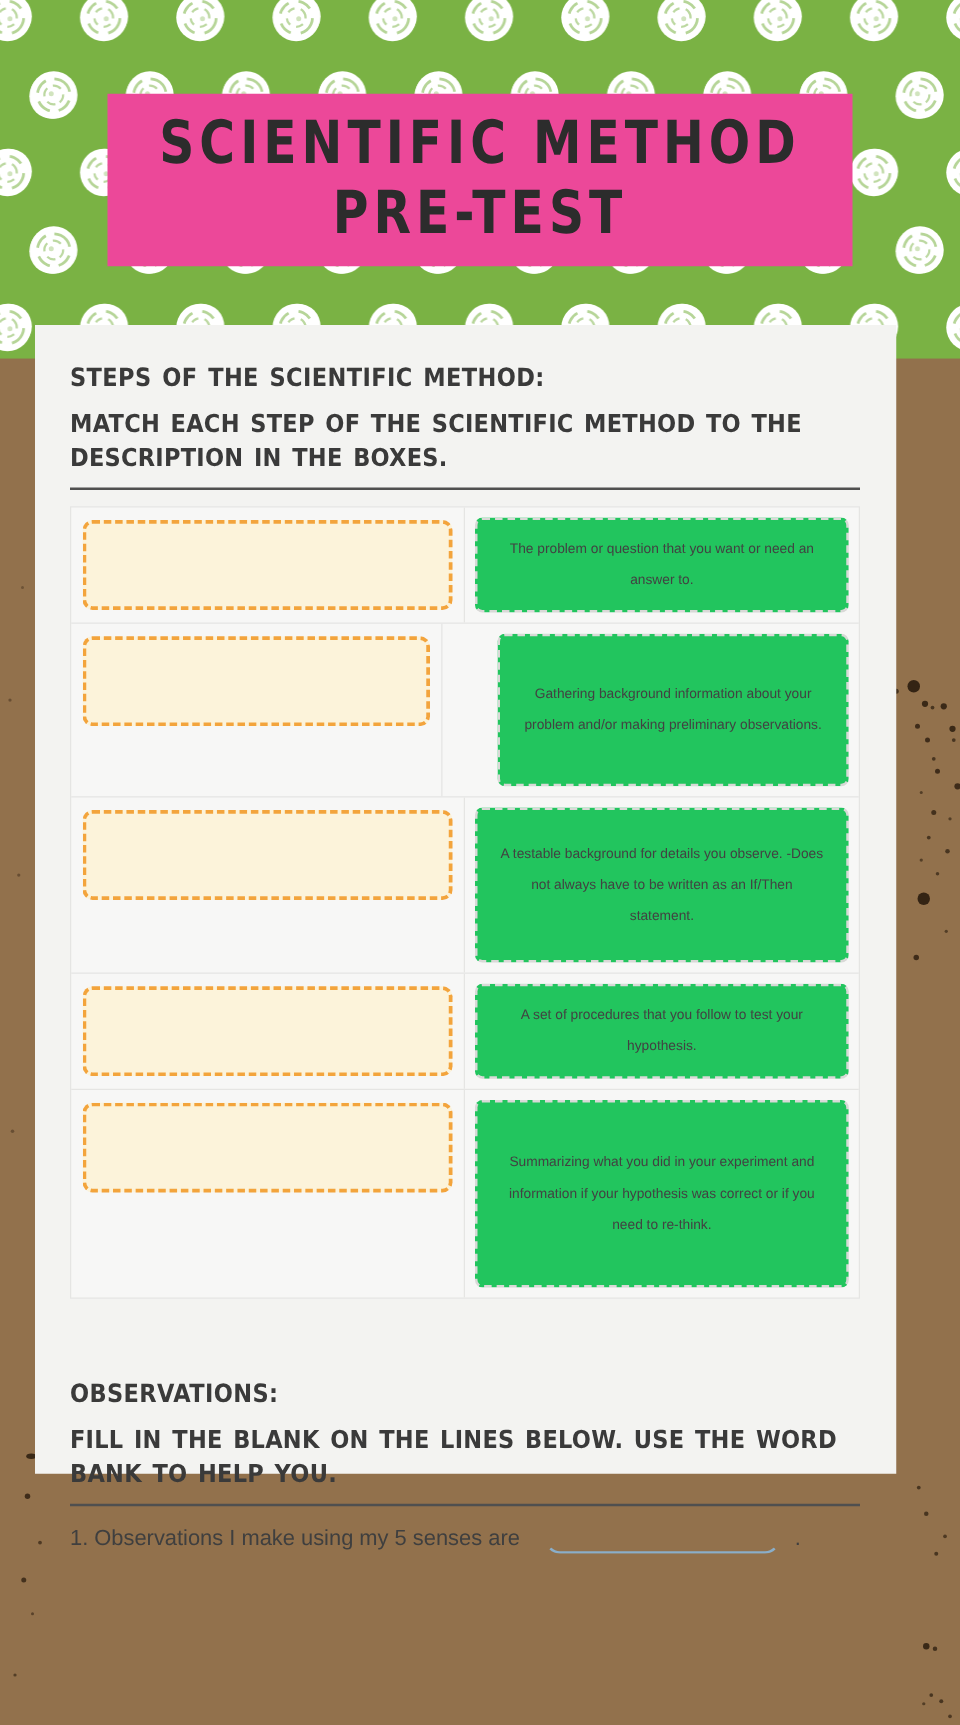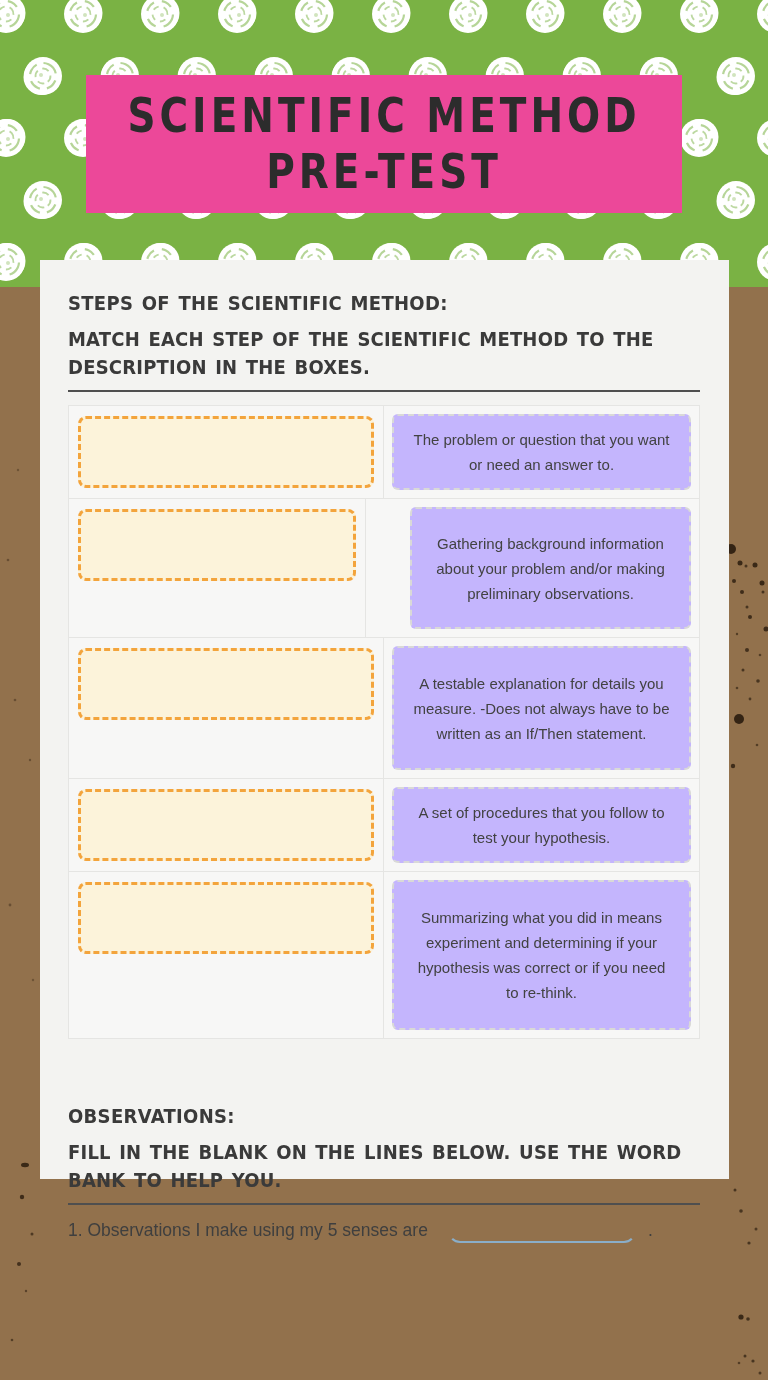--- a/index.html
+++ b/index.html
@@ -37,21 +37,21 @@
   }
 
   
   .splatter-layer {
     position:absolute; top:0; left:0; width:768px; height:1380px;
     z-index:2; pointer-events:none;
   }
 
   
   .worksheet-card {
-    position:absolute; top:260px; left:40px;
+    position:absolute; top:260px; left:28px;
     width:689px; height:919px;
     background:#f3f3f1;
     z-index:4;
     padding:30px 29px 0 28px;
   }
 
   .marker-heading {
     font-family:"DejaVu Sans", sans-serif;
     font-weight:bold;
     font-size:18px;
@@ -98,27 +98,27 @@
   }
   .answer-drop-zone {
     height:72px;
     border:3px dashed #f3a43c;
     border-radius:8px;
     background:#fcf3da;
   }
   .cell-right { padding:8px; }
   .description-card {
     height:100%;
-    background:#c4b5fd;
+    background:#22c55e;
     border:2px dashed #d9d9d7;
     border-radius:6px;
     padding:10px 18px;
     display:flex; align-items:center; justify-content:center;
     text-align:center;
-    font-size:15px;
+    font-size:11px;
     line-height:25px;
     color:#424242;
   }
 
   
   .section-observations { margin-top:64px; }
   .fill-sentence {
     margin-top:12px;
     display:flex;
     align-items:flex-end;
@@ -247,40 +247,40 @@
       <div class="cell-right">
         <div class="description-card">Gathering background information about your problem and/or making preliminary observations.</div>
       </div>
     </div>
 
     <div class="match-row" style="min-height:141px;">
       <div class="cell-left">
         <div class="answer-drop-zone"></div>
       </div>
       <div class="cell-right">
-        <div class="description-card">A testable explanation for details you measure. -Does not always have to be written as an If/Then statement.</div>
+        <div class="description-card">A testable background for details you observe. -Does not always have to be written as an If/Then statement.</div>
       </div>
     </div>
 
     <div class="match-row" style="min-height:91px;">
       <div class="cell-left">
         <div class="answer-drop-zone"></div>
       </div>
       <div class="cell-right">
         <div class="description-card">A set of procedures that you follow to test your hypothesis.</div>
       </div>
     </div>
 
 
     <div class="match-row" style="min-height:167px;">
       <div class="cell-left">
         <div class="answer-drop-zone"></div>
       </div>
       <div class="cell-right">
-        <div class="description-card">Summarizing what you did in means experiment and determining if your hypothesis was correct or if you need to re-think.</div>
+        <div class="description-card">Summarizing what you did in your experiment and information if your hypothesis was correct or if you need to re-think.</div>
       </div>
     </div>
 
   </div>
 
   <div class="section-observations">
     <div class="marker-heading">OBSERVATIONS:</div>
     <div class="marker-instructions">FILL IN THE BLANK ON THE LINES BELOW. USE THE WORD BANK TO HELP YOU.</div>
     <hr class="dark-divider">
 

